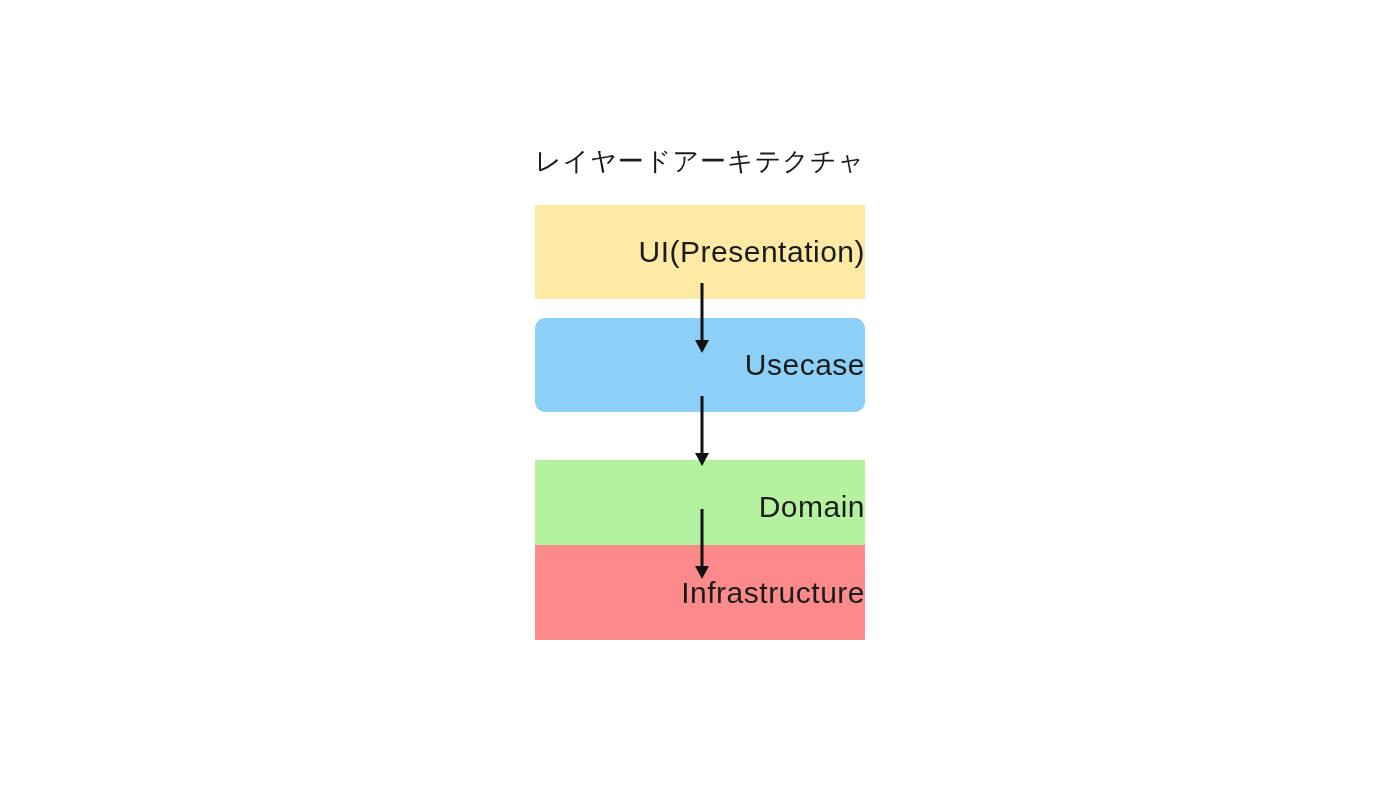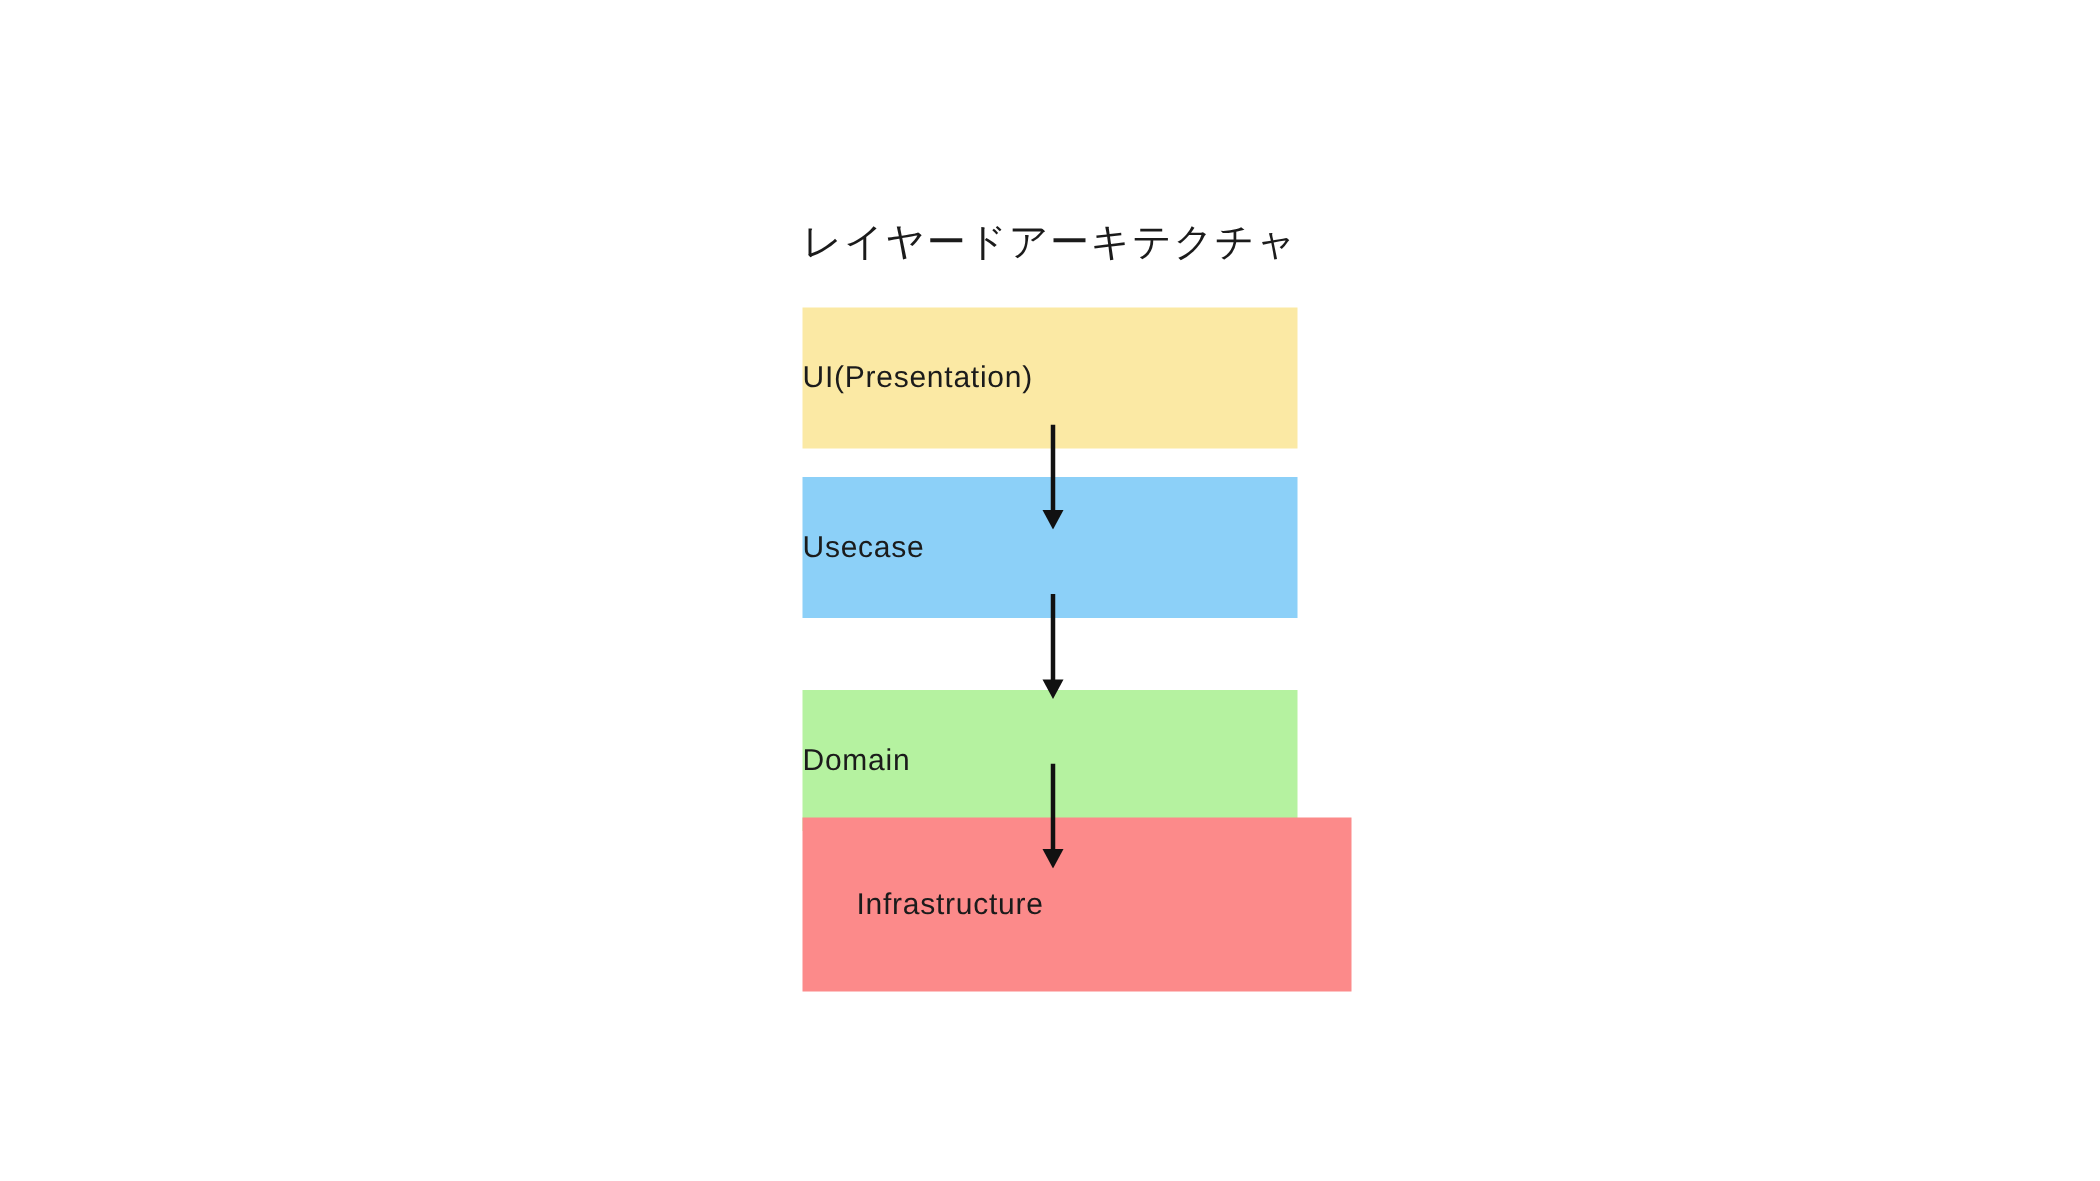--- a/index.html
+++ b/index.html
@@ -31,29 +31,29 @@
     color: #1b1b1b;
     white-space: nowrap;
   }
   .layer {
     position: absolute;
     left: 535px;
     width: 330px;
     height: 94px;
     display: flex;
     align-items: center;
-    justify-content: flex-start;
-    font-size: 20px;
+    justify-content: flex-end;
+    font-size: 30px;
     color: #1b1b1b;
     letter-spacing: 0.5px;
   }
   .layer-1 { top: 205px; }
   .layer-2 { top: 318px; }
   .layer-3 { top: 432px; }
-  .layer-4 { top: 545px; height: 116px; padding-left: 36px; }
+  .layer-4 { top: 545px; height: 95px; }
   .arrow {
     position: absolute;
     left: 690px;
     width: 24px;
     height: 70px;
   }
   .arrow-1 { top: 283px; }
   .arrow-2 { top: 396px; }
   .arrow-3 { top: 509px; }
 </style>
@@ -61,21 +61,21 @@
 <body style="background: rgb(255, 255, 255);">
 
 <div class="stage">
 
   <div class="diagram-title">レイヤードアーキテクチャ</div>
 
   <div class="layer layer-1" style="background-color: rgb(251, 233, 164);">
     <span>UI(Presentation)</span>
   </div>
 
-  <div class="layer layer-2" style="background-color: rgb(140, 208, 248);">
+  <div class="layer layer-2" style="background-color: rgb(140, 208, 248); border-radius: 10px;">
     <span>Usecase</span>
   </div>
 
   <div class="layer layer-3" style="background-color: rgb(181, 242, 160); margin-top: 28px;">
     <span>Domain</span>
   </div>
 
   <div class="layer layer-4" style="background-color: rgb(252, 138, 138);">
     <span>Infrastructure</span>
   </div>

